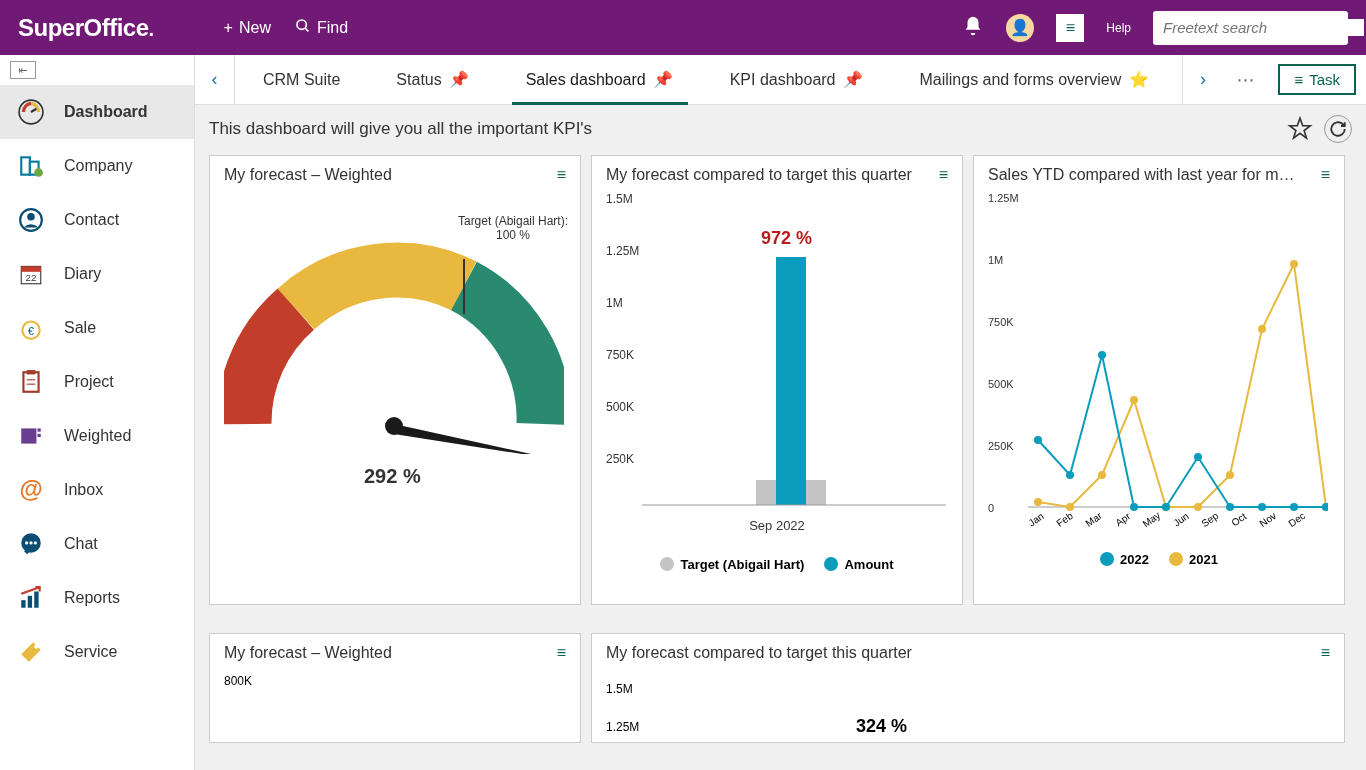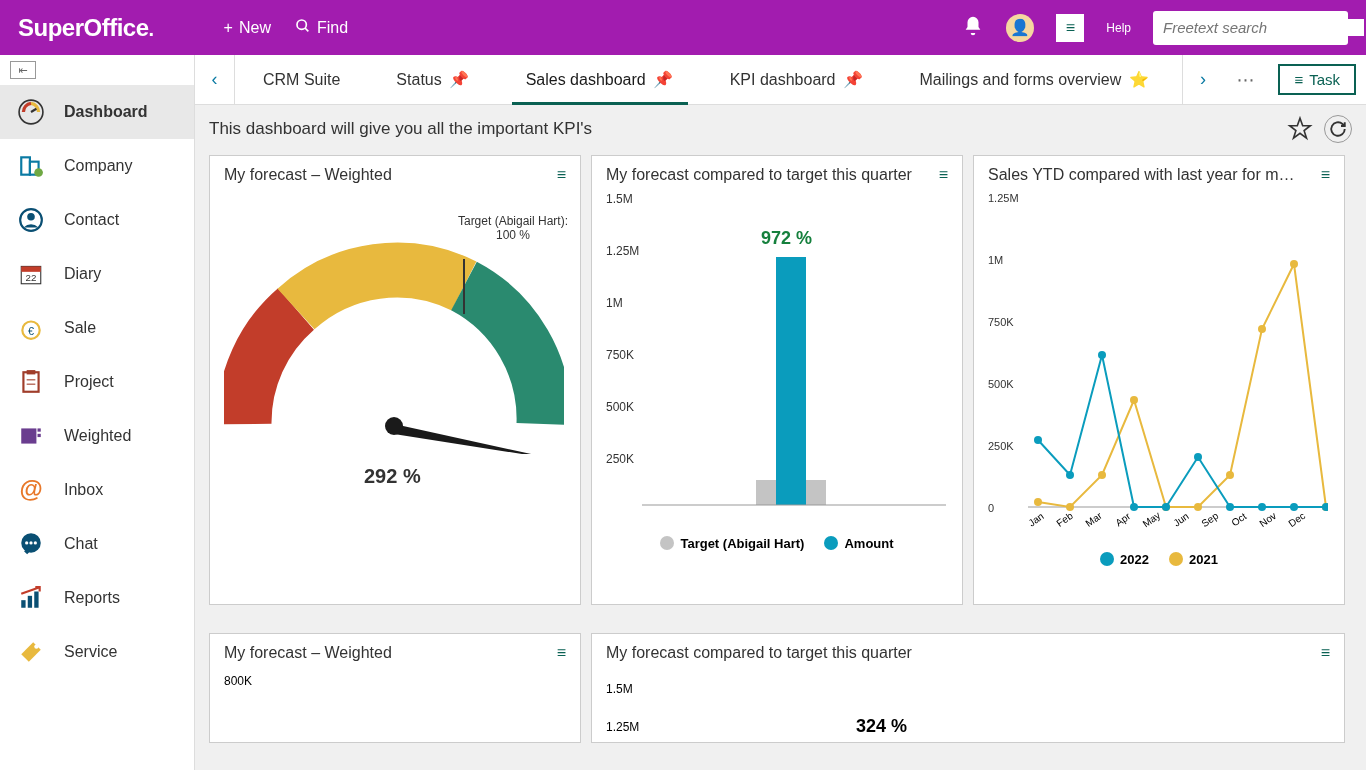--- a/index.html
+++ b/index.html
@@ -1,18 +1,18 @@
 <!DOCTYPE html>
 <html><head>
 <meta charset="utf-8">
 <style>
 * { margin: 0; padding: 0; box-sizing: border-box; font-family: -apple-system, BlinkMacSystemFont, "Segoe UI", Arial, sans-serif; }
 body { background: #f0f0f0; width: 1366px; height: 770px; overflow: hidden; }
 
-.topbar { background: #a21caf; height: 55px; display: flex; align-items: center; padding: 0 18px; color: #fff; }
+.topbar { background: #701a75; height: 55px; display: flex; align-items: center; padding: 0 18px; color: #fff; }
 .logo { font-size: 24px; font-weight: 700; letter-spacing: -0.5px; }
 .logo-dot { font-size: 20px; }
 .topbar-actions { display: flex; gap: 24px; margin-left: 70px; }
 .topbar-action { display: flex; align-items: center; gap: 6px; font-size: 16px; cursor: pointer; }
 .topbar-right { margin-left: auto; display: flex; align-items: center; gap: 22px; }
 .bell-icon, .avatar-img, .menu-square { cursor: pointer; }
 .avatar-img { width: 28px; height: 28px; border-radius: 50%; background: #f5d7a0; display: flex; align-items: center; justify-content: center; font-size: 16px; }
 .menu-square { width: 28px; height: 28px; background: #fff; color: #0a6153; display: flex; align-items: center; justify-content: center; font-weight: bold; }
 .help-text { font-size: 12px; cursor: pointer; }
 .search-box { background: #fff; border-radius: 3px; display: flex; align-items: center; padding: 0 10px; height: 34px; width: 195px; }
@@ -50,21 +50,21 @@
 .tile.wide2 { grid-column: span 2; height: 100px; }
 
 .gauge-wrap { position: relative; width: 340px; height: 260px; margin-top: 50px; }
 .gauge-label-target { position: absolute; top: -20px; right: -4px; font-size: 12px; text-align: center; color: #333; }
 .gauge-value { position: absolute; bottom: 6px; left: 140px; font-size: 20px; font-weight: 700; color: #333; }
 
 .bar-chart { position: relative; width: 340px; height: 320px; margin-top: 6px; }
 .bar-axis-label { position: absolute; font-size: 12px; color: #333; }
 .bar-big { position: absolute; background: #0a9cbd; }
 .bar-small { position: absolute; background: #c4c4c4; }
-.bar-pct { position: absolute; font-size: 18px; font-weight: 700; color: #15803d; }
+.bar-pct { position: absolute; font-size: 18px; font-weight: 700; color: #b91c1c; }
 .bar-xlabel { text-align: center; font-size: 13px; color: #333; margin-top: 6px; }
 .legend { display: flex; justify-content: center; gap: 20px; margin-top: 24px; font-size: 13px; font-weight: 700; }
 .legend-item { display: flex; align-items: flex-start; gap: 6px; }
 .legend-dot { width: 14px; height: 14px; border-radius: 50%; }
 
 .line-chart { position: relative; width: 340px; height: 320px; margin-top: 6px; }
 .line-axis-label { position: absolute; font-size: 11px; color: #333; }
 </style>
 </head>
 <body>
@@ -303,20 +303,21 @@
           <div class="bar-axis-label" style="top:156px;left:0">750K</div>
           <div class="bar-axis-label" style="top:208px;left:0">500K</div>
           <div class="bar-axis-label" style="top:260px;left:0">250K</div>
           <div class="bar-pct" style="top:36px;left:155px">972 %</div>
           <div class="bar-small" style="left:150px;width:70px;top:288px;height:25px"></div>
           <div class="bar-big" style="left:170px;width:30px;top:65px;height:248px"></div>
           <svg width="340" height="314" style="position:absolute;top:0;left:0">
               <line x1="36" y1="313" x2="340" y2="313" stroke="#999"></line>
             </svg>
         </div>
+        <div class="bar-xlabel">Sep 2022</div>
         <div class="legend">
           <div class="legend-item">
               <div class="legend-dot" style="background:#c4c4c4"></div>
               <span>Target (Abigail Hart)</span>
             </div>
           <div class="legend-item">
               <div class="legend-dot" style="background:#0a9cbd"></div>
               <span>Amount</span>
             </div>
         </div>

